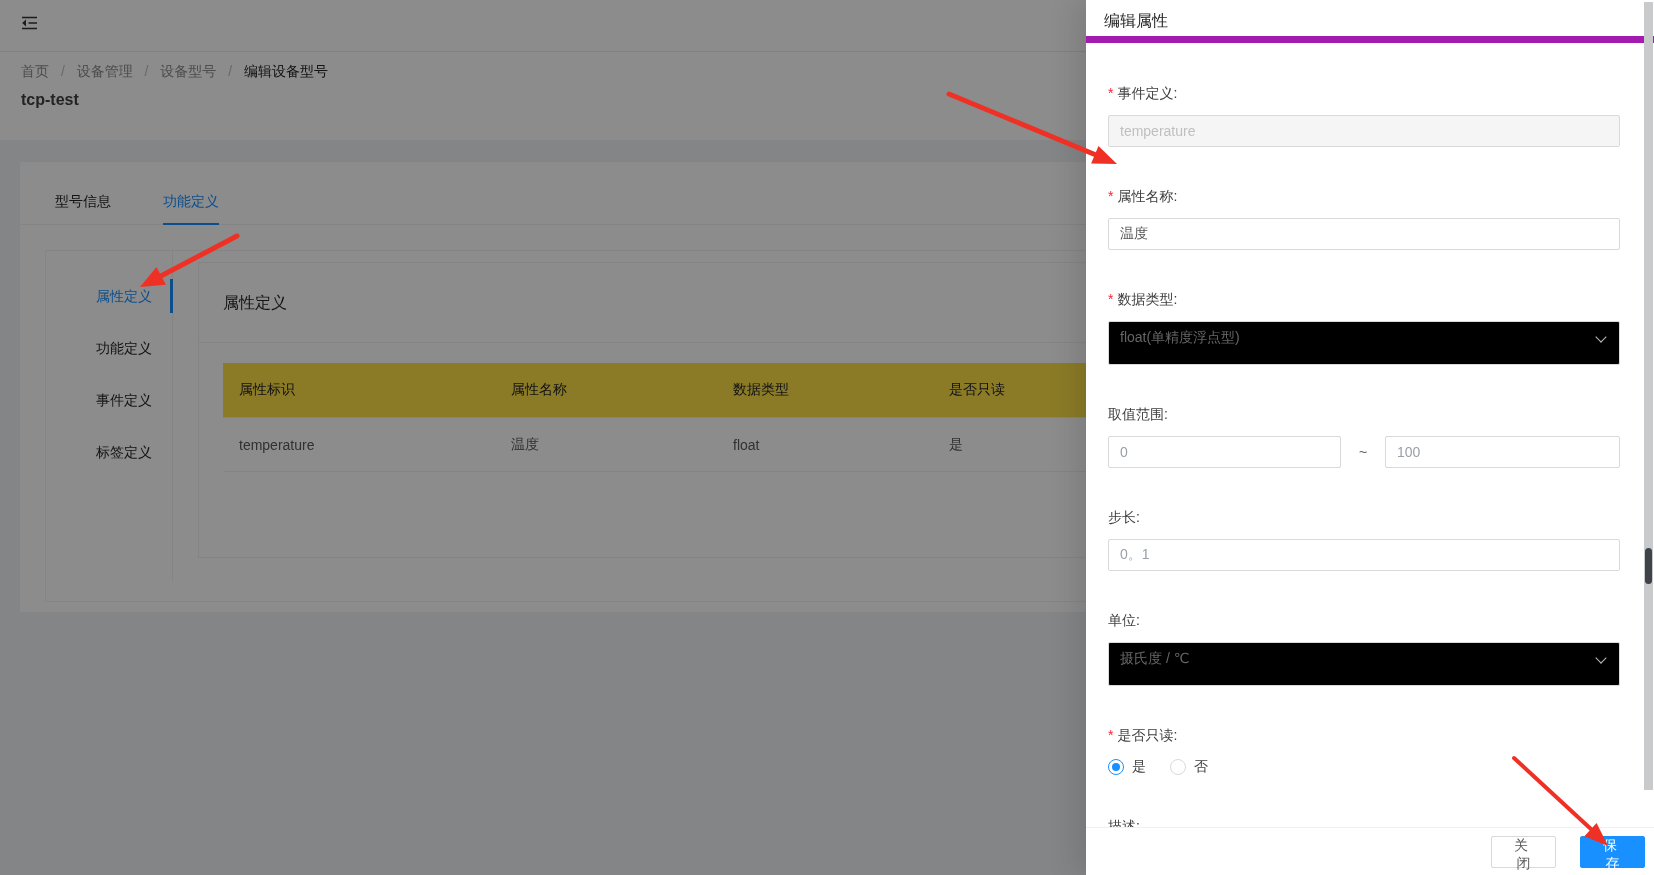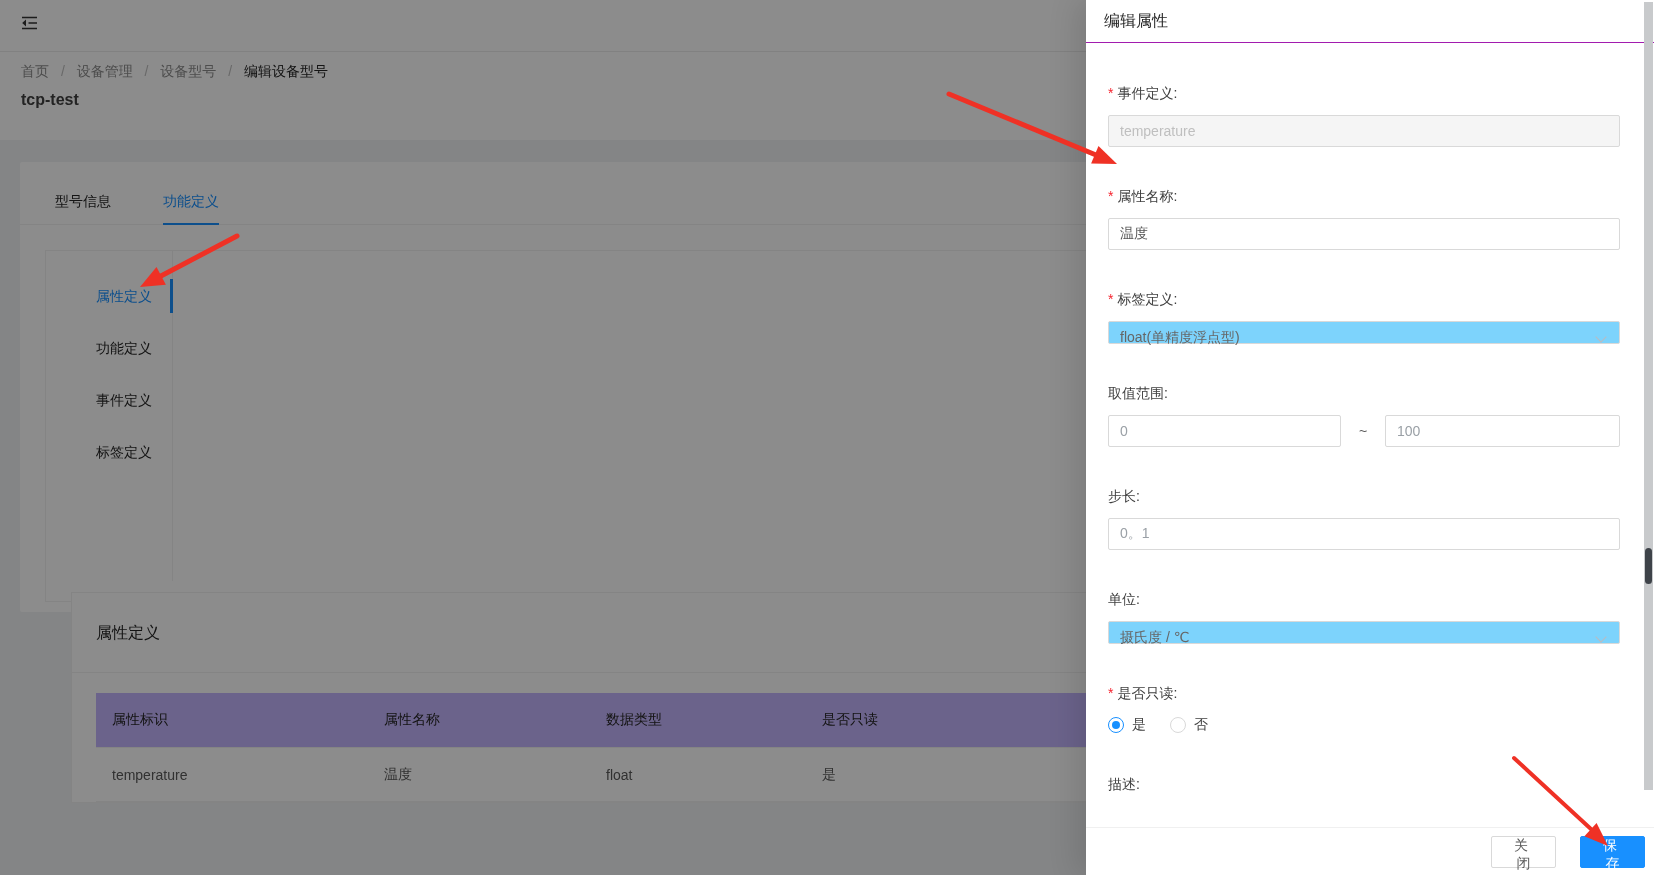--- a/index.html
+++ b/index.html
@@ -18,48 +18,48 @@
   .page-title { position:absolute; left:21px; top:39px; font-size:16px; font-weight:700; color:#404040; }
 
   .content { position:absolute; top:140px; left:0; right:0; bottom:0; background:#f0f2f5; z-index:1; }
   .card { position:absolute; left:20px; top:22px; width:1614px; height:450px; background:#fff; border-radius:2px; }
 
   .top-tabs { height:63px; display:flex; align-items:flex-end; padding-left:35px; border-bottom:1px solid #f0f0f0; }
   .top-tab { margin-right:52px; padding-bottom:13px; font-size:14px; color:#262626; position:relative; cursor:pointer; }
   .top-tab.active { color:#1890ff; }
   .ink-bar { position:absolute; left:0; right:0; bottom:-1px; height:2px; background:#1890ff; }
 
-  .outer-box { position:absolute; left:25px; top:88px; width:1563px; height:352px; border:1px solid #f0f0f0; display:flex;flex-direction:column; }
+  .outer-box { position:absolute; left:25px; top:88px; width:1563px; height:352px; border:1px solid #f0f0f0; display:flex; }
   .side-tabs { width:127px; height:330px; border-right:1px solid #f0f0f0; padding-top:19px; flex:none; }
   .side-tab { height:52px; line-height:52px; padding-left:50px; font-size:14px; color:#262626; position:relative; cursor:pointer; white-space:nowrap; }
   .side-tab.active { color:#1890ff; }
   .side-ink { position:absolute; right:-1px; top:9px; width:3px; height:34px; background:#1890ff; }
 
   .panel { margin:11px 0 0 25px; width:1396px; height:296px; border:1px solid #f0f0f0; background:#fff; }
   .panel-head { height:80px; line-height:79px; padding-left:24px; border-bottom:1px solid #f0f0f0; font-size:16px; font-weight:500; color:#262626; }
   .panel-body { padding:20px 24px 0; }
   .grid-row { display:grid; grid-template-columns:272px 222px 216px 1fr; align-items:center; }
-  .thead { height:55px; background:#c4b5fd; font-weight:500; color:#262626; border-bottom:1px solid #f0f0f0; }
+  .thead { height:55px; background:#fde047; font-weight:500; color:#262626; border-bottom:1px solid #f0f0f0; }
   .thead > div, .trow > div { padding-left:16px; }
   .trow { height:54px; color:#595959; border-bottom:1px solid #f0f0f0; }
 
   
   .mask { position:absolute; inset:0; background:rgba(0,0,0,0.45); z-index:10; }
 
   
   .drawer { position:absolute; top:0; right:0; width:568px; height:875px; background:#fff; z-index:20; box-shadow:-9px 0 28px rgba(0,0,0,0.12); }
-  .drawer-header { height:43px; line-height:42px; padding-left:18px; border-bottom:1px solid #a21caf; font-size:16px; font-weight:500; color:#262626; }
+  .drawer-header { height:43px; line-height:42px; padding-left:18px; border-bottom:7px solid #a21caf; font-size:16px; font-weight:500; color:#262626; }
   .drawer-body { position:absolute; top:43px; left:0; right:0; bottom:48px; padding:40px 34px 0 22px; overflow:hidden; }
   .field { margin-bottom:39px; }
   .field-label { height:20px; line-height:20px; margin-bottom:12px; font-size:14px; color:#404040; }
   .req { color:#f5222d; margin-right:4px; font-size:14px; }
   .ant-input { width:100%; height:32px; border:1px solid #d9d9d9; border-radius:2px; padding:0 11px; font-size:14px; color:#555; background:#fff; outline:none; font-family:inherit; }
   .ant-input.dim { color:#9aa0a6; }
   .ant-input:disabled { background:#f5f5f5; color:#bfbfbf; border-color:#d9d9d9; }
-  .select { position:relative; width:100%; height:23px; border:1px solid #d9d9d9; border-radius:2px; background:#7dd3fc; padding:0 30px 0 11px; line-height:30px; font-size:14px; color:#666; cursor:pointer; }
+  .select { position:relative; width:100%; height:44px; border:1px solid #d9d9d9; border-radius:2px; background:#000000; padding:0 30px 0 11px; line-height:30px; font-size:14px; color:#666; cursor:pointer; }
   .chevron-down { position:absolute; right:14px; top:11px; width:8px; height:8px; border-right:1.4px solid #b9bcc2; border-bottom:1.4px solid #b9bcc2; transform:rotate(45deg); }
   .range-row { display:flex; align-items:center; }
   .range-row .ant-input { width:233px; flex:none; }
   .range-row .ant-input:last-child { width:235px; }
   .range-sep { width:44px; flex:none; text-align:center; color:#595959; }
   .radio-row { display:flex; align-items:center; height:20px; }
   .radio-opt { display:flex; align-items:center; margin-right:24px; cursor:pointer; }
   .radio-circle { position:relative; width:16px; height:16px; border-radius:50%; border:1px solid #d9d9d9; background:#fff; flex:none; }
   .radio-opt.checked .radio-circle { border-color:#1890ff; }
   .radio-dot { position:absolute; left:3px; top:3px; width:8px; height:8px; border-radius:50%; background:#1890ff; }
@@ -161,21 +161,21 @@
 
     <div class="field">
       <div class="field-label">
         <span class="req">*</span><span>属性名称:</span>
       </div>
       <input class="ant-input" value="温度" style="">
     </div>
 
     <div class="field">
       <div class="field-label">
-        <span class="req">*</span><span>标签定义:</span>
+        <span class="req">*</span><span>数据类型:</span>
       </div>
       <div class="select">
         <span>float(单精度浮点型)</span>
         <i class="chevron-down"></i>
       </div>
     </div>
 
     <div class="field">
       <div class="field-label">
         <span>取值范围:</span>

